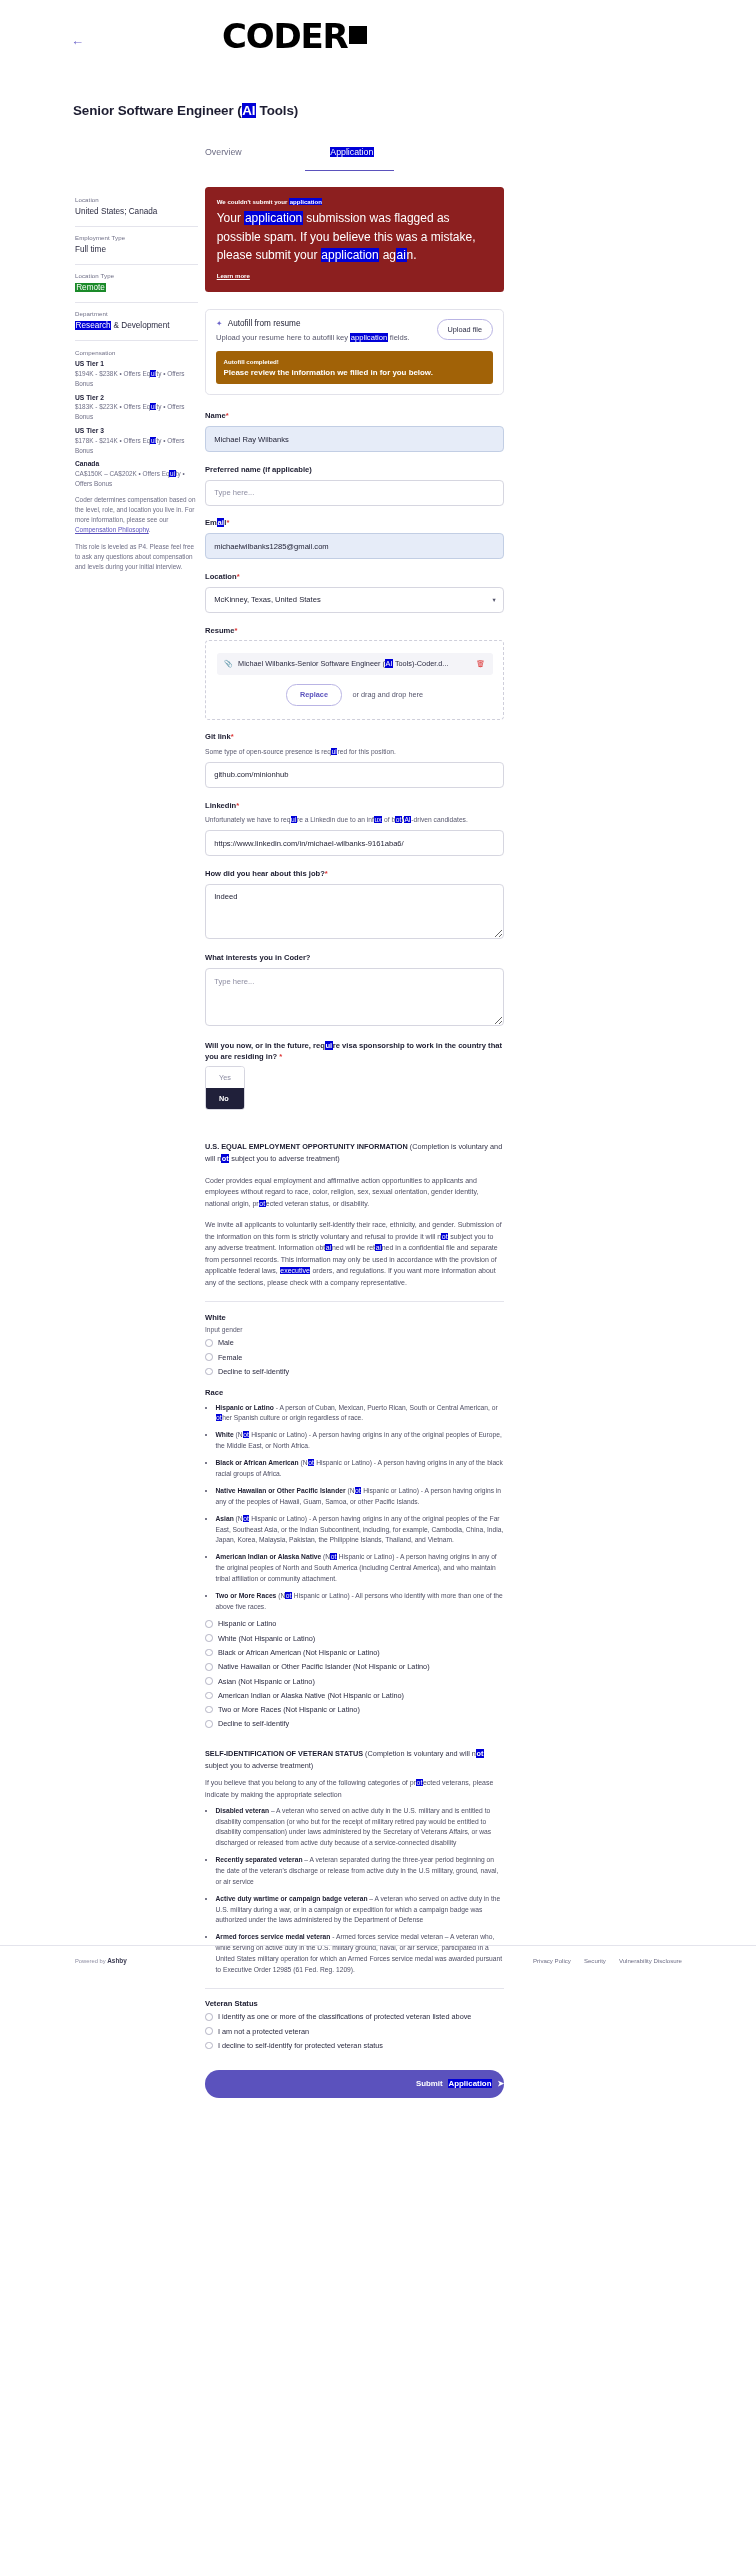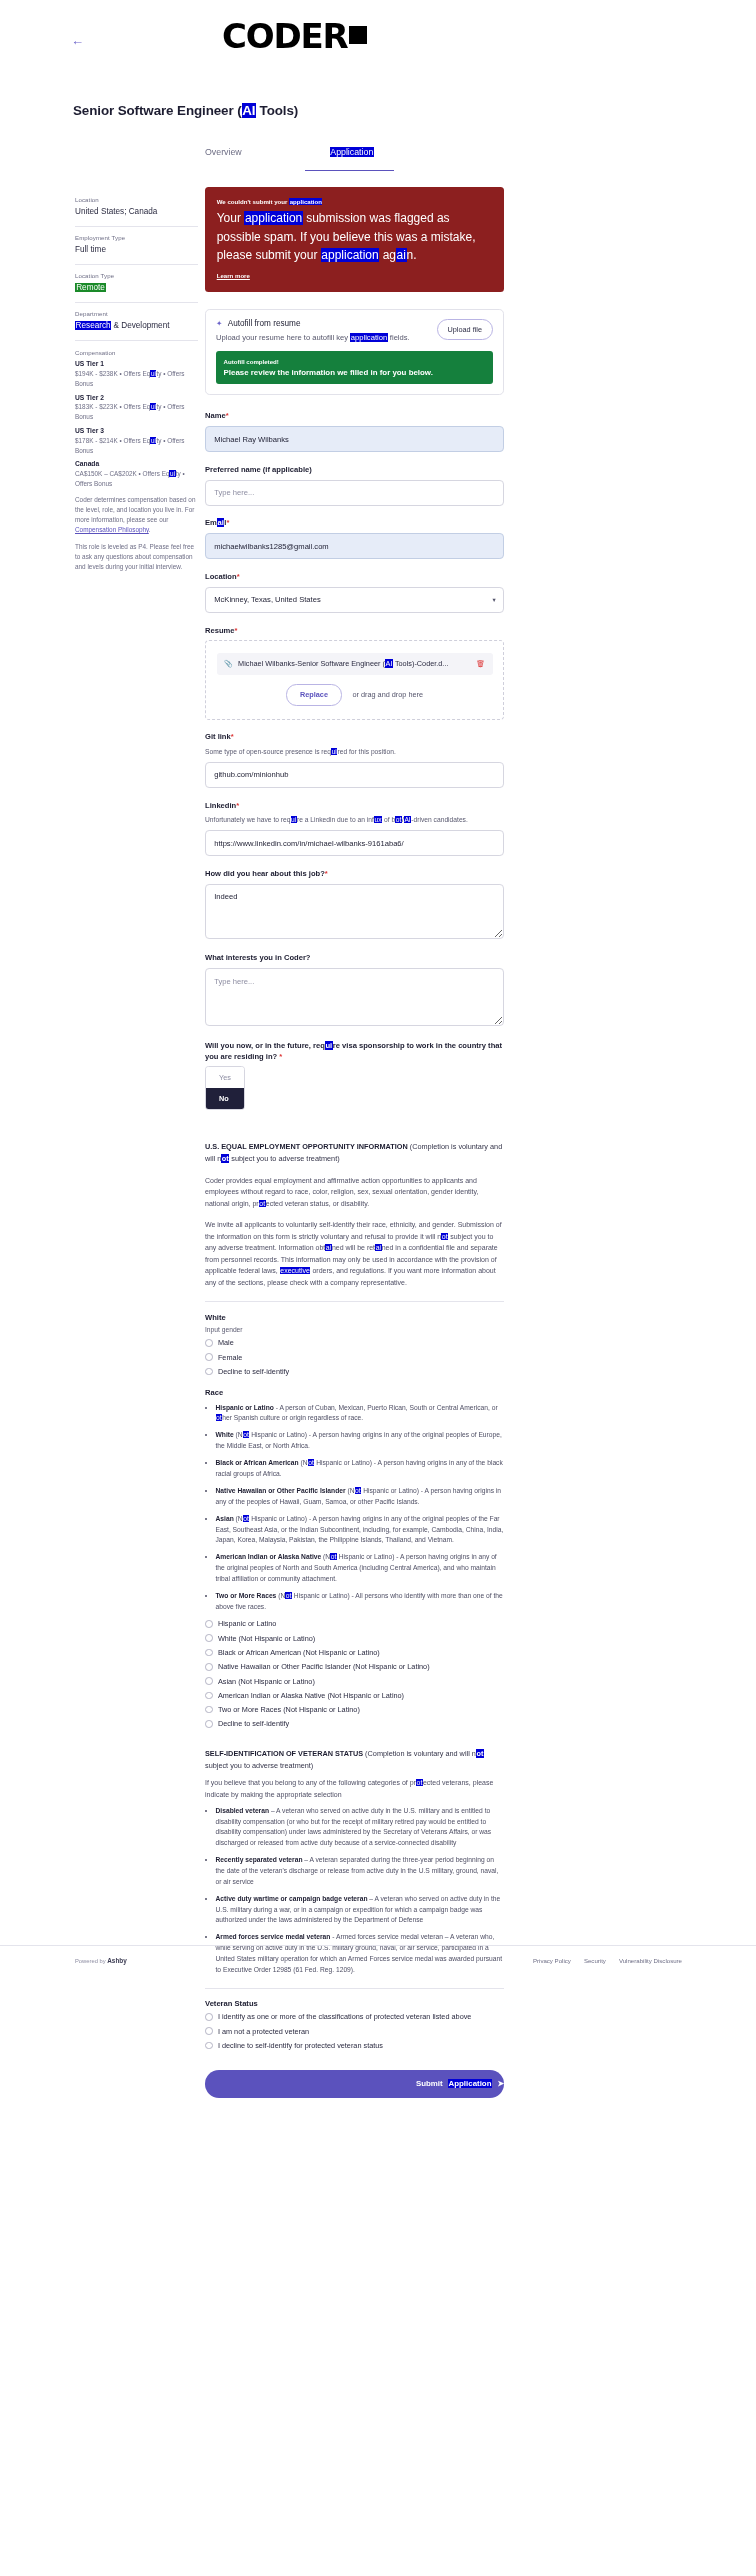--- a/index.html
+++ b/index.html
@@ -79,21 +79,21 @@
   .af-left { flex:1; }
   .af-title-row { display:flex; align-items:center; gap:5.3px; }
   .af-wand { color:#6b63c9; font-size:7.6px; }
   .af-title { font-size:8.2px; color:#1d1d31; }
   .af-sub { font-size:7.6px; color:#57576c; margin-top:4.1px; }
   .upload-btn {
     border:0.6px solid #b9b4e4; border-radius:10.5px; background:#fff;
     padding:4.7px 10px; font-size:7.3px; color:#2e2e46; cursor:pointer; white-space:nowrap;
   }
   .af-success {
-    background:#15803d; color:#fff; border-radius:2.9px; margin-top:9.3px;
+    background:#a16207; color:#fff; border-radius:2.9px; margin-top:9.3px;
     padding:7px 7.6px 7.6px 7.6px;
   }
   .af-success-title { font-size:6.1px; font-weight:700; margin-bottom:2.9px;}
   .af-success-body { font-size:7.9px; font-weight:700;}
 
   .field { margin-bottom: 11.7px; }
   .flabel { font-size:7.6px; font-weight:700; color:#1d1d31; margin-bottom:4.7px; display:block; line-height:1.45;}
   .req { color:#d33; }
   .fhelp { font-size:6.7px; color:#5a5a70; margin-bottom:4.7px; line-height:1.5;}
   .input {

